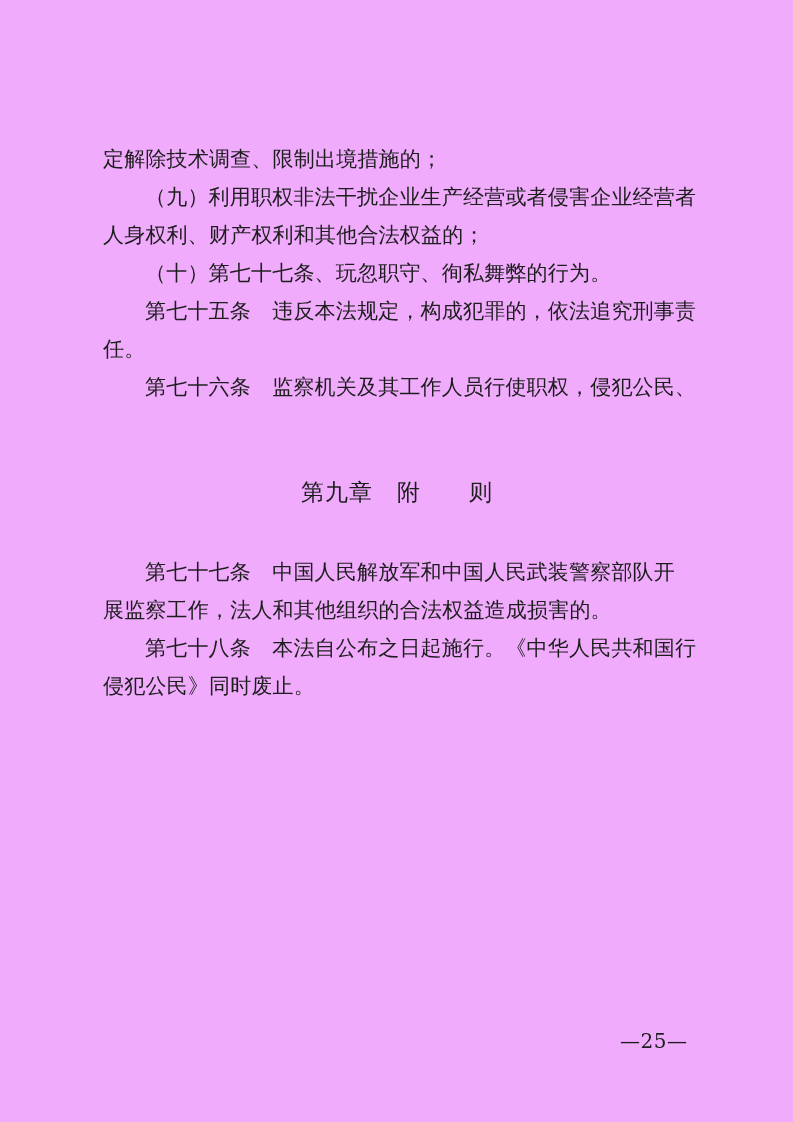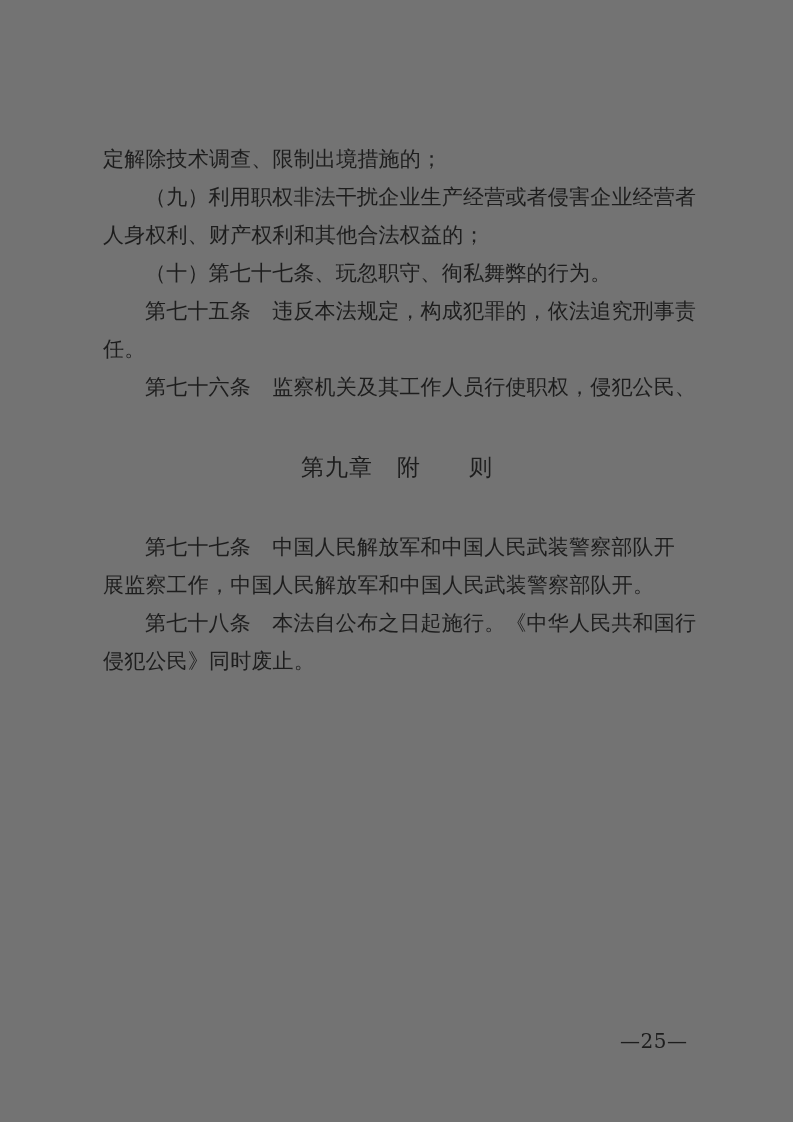--- a/index.html
+++ b/index.html
@@ -4,21 +4,21 @@
 <style>
   html, body {
     margin: 0;
     padding: 0;
     background: #ffffff;
   }
   .page {
     position: relative;
     width: 793px;
     height: 1122px;
-    background: #737373;
+    background: #f0abfc;
     overflow: hidden;
     font-family: "DejaVu Serif", "Liberation Serif", serif;
     color: #1d1d1d;
   }
   .doc {
     position: absolute;
     left: 103px;
     top: 140px;
     width: 588px;
     font-size: 21px;
@@ -31,20 +31,21 @@
   .line.indent {
     text-indent: 42px;
   }
   .heading {
     text-align: center;
     font-family: "Liberation Sans", "DejaVu Sans", sans-serif;
     font-weight: bold;
     font-size: 23px;
     line-height: 38px;
     letter-spacing: 1px;
+    margin-top: 25px;
   }
   .spacer {
     height: 42px;
   }
   .bold {
     font-family: "Liberation Sans", "DejaVu Sans", sans-serif;
     font-weight: normal;
   }
   .footer {
     position: absolute;
@@ -66,18 +67,18 @@
       <div class="line indent"><span>（九）利用职权非法干扰企业生产经营或者侵害企业经营者</span></div>
       <div class="line"><span>人身权利、财产权利和其他合法权益的；</span></div>
       <div class="line indent"><span>（十）第七十七条、玩忽职守、徇私舞弊的行为。</span></div>
       <div class="line indent"><span class="bold">第七十五条</span><span>　违反本法规定，构成犯罪的，依法追究刑事责</span></div>
       <div class="line"><span>任。</span></div>
       <div class="line indent"><span class="bold">第七十六条</span><span>　监察机关及其工作人员行使职权，侵犯公民、</span></div>
       <div class="spacer"></div>
       <div class="heading"><span class="bold">第九章　附　　则</span></div>
       <div class="spacer"></div>
       <div class="line indent"><span class="bold">第七十七条</span><span>　中国人民解放军和中国人民武装警察部队开</span></div>
-      <div class="line"><span>展监察工作，中国人民解放军和中国人民武装警察部队开。</span></div>
+      <div class="line"><span>展监察工作，法人和其他组织的合法权益造成损害的。</span></div>
       <div class="line indent"><span class="bold">第七十八条</span><span>　本法自公布之日起施行。《中华人民共和国行</span></div>
       <div class="line"><span>侵犯公民》同时废止。</span></div>
     </div>
   <div class="footer">—25—</div>
 </div>
 
 </body></html>

